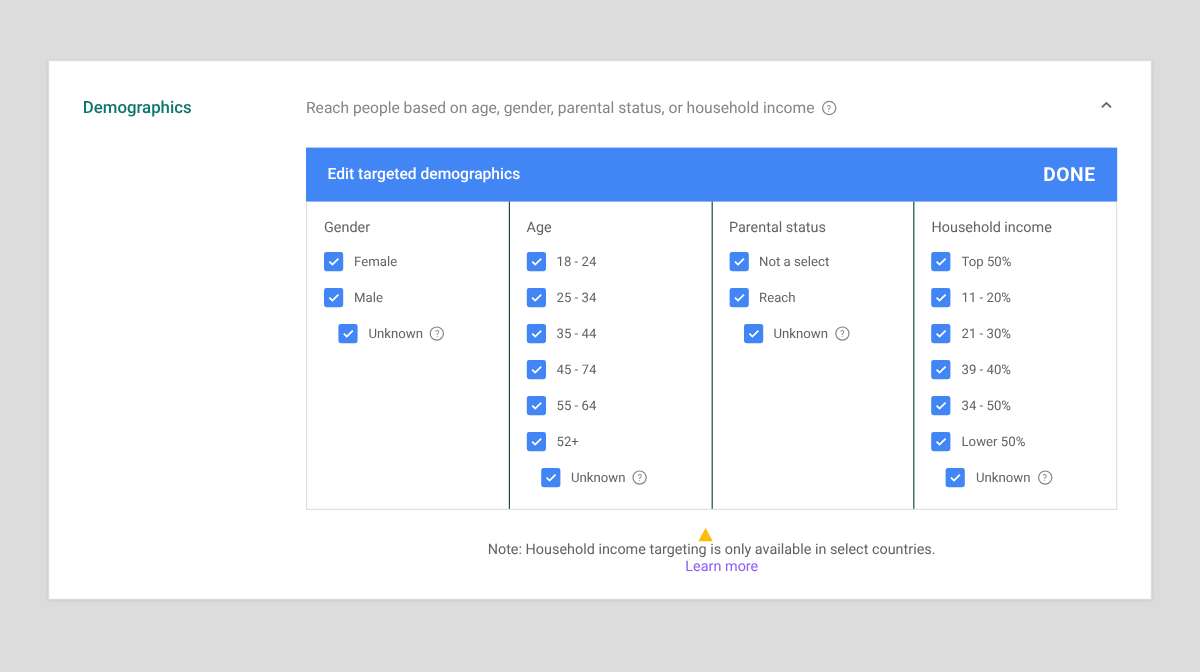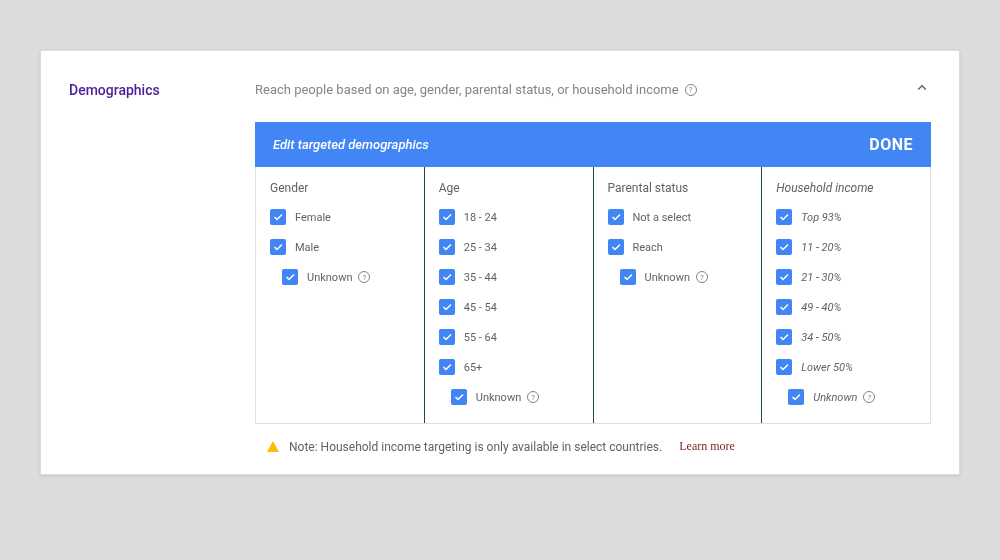--- a/index.html
+++ b/index.html
@@ -20,21 +20,21 @@
     }
     .card-header {
       display: flex;
       align-items: center;
       margin-bottom: 22px;
     }
     .section-title {
       width: 186px;
       font-size: 14px;
       font-weight: 500;
-      color: #4c1d95;
+      color: #0f766e;
     }
     .section-desc {
       color: #80868b;
       font-size: 13px;
       flex: 1;
       display: flex;
       align-items: center;
       text-align: center;
     }
     .header-chevron {
@@ -45,38 +45,38 @@
     }
     .blue-bar {
       background: #4285f4;
       color: #fff;
       padding: 13px 18px;
       display: flex;
       justify-content: space-between;
       align-items: center;
       font-size: 13px;
     }
-    .blue-bar-title { font-weight: 500; font-style: italic; }
+    .blue-bar-title { font-weight: 500; }
     .done-btn {
       font-weight: 700;
       letter-spacing: 0.5px;
       cursor: pointer;
       font-size: 16px;
     }
     .columns {
       display: flex;
       border: 1px solid #e0e0e0;
       border-top: none;
     }
     .col {
       flex: 1;
       border-right: 1px solid #14532d;
       padding: 14px 14px 18px 14px;
     }
-    .col:last-child { border-right: none; font-style: italic; }
+    .col:last-child { border-right: none; }
     .col-h {
       font-size: 12px;
       color: #5f6368;
       margin-bottom: 14px;
     }
     .opt {
       display: flex;
       align-items: center;
       margin-bottom: 14px;
       cursor: pointer;
@@ -108,33 +108,33 @@
       color: #80868b;
       margin-left: 6px;
       flex-shrink: 0;
     }
     .footer-note {
       display: flex;
       align-items: center;
       padding: 15px 12px 0 12px;
       font-size: 12px;
       color: #5f6368;
+      flex-direction: column;
     }
     .tri {
       width: 0; height: 0;
       border-left: 6px solid transparent;
       border-right: 6px solid transparent;
       border-bottom: 11px solid #fbbc04;
       margin-right: 10px;
     }
     .link {
-      color: #7f1d1d;
+      color: #8b5cf6;
       margin-left: 17px;
       cursor: pointer;
-      font-family: Liberation Serif, serif;
     }
   </style>
 </head>
 <body>
 
 <div class="card">
   <div class="card-header">
     <div class="section-title">Demographics</div>
     <div class="section-desc">
       <span>Reach people based on age, gender, parental status, or household income</span>
@@ -210,37 +210,37 @@
                 </svg>
               </div>
               <span class="opt-label">35 - 44</span>
             </div>
             <div class="opt">
               <div class="chk">
                 <svg width="12" height="12" viewBox="0 0 24 24">
                   <path d="M5 12l5 5L20 7" fill="none" stroke="#fff" stroke-width="3"></path>
                 </svg>
               </div>
-              <span class="opt-label">45 - 54</span>
+              <span class="opt-label">45 - 74</span>
             </div>
             <div class="opt">
               <div class="chk">
                 <svg width="12" height="12" viewBox="0 0 24 24">
                   <path d="M5 12l5 5L20 7" fill="none" stroke="#fff" stroke-width="3"></path>
                 </svg>
               </div>
               <span class="opt-label">55 - 64</span>
             </div>
             <div class="opt">
               <div class="chk">
                 <svg width="12" height="12" viewBox="0 0 24 24">
                   <path d="M5 12l5 5L20 7" fill="none" stroke="#fff" stroke-width="3"></path>
                 </svg>
               </div>
-              <span class="opt-label">65+</span>
+              <span class="opt-label">52+</span>
             </div>
             <div class="opt">
               <div class="chk">
                 <svg width="12" height="12" viewBox="0 0 24 24">
                   <path d="M5 12l5 5L20 7" fill="none" stroke="#fff" stroke-width="3"></path>
                 </svg>
               </div>
               <span class="opt-label">Unknown</span>
               <span class="help-circle">?</span>
             </div>
@@ -278,21 +278,21 @@
       </div>
       <div class="col">
         <div class="col-h">Household income</div>
         <div>
             <div class="opt">
               <div class="chk">
                 <svg width="12" height="12" viewBox="0 0 24 24">
                   <path d="M5 12l5 5L20 7" fill="none" stroke="#fff" stroke-width="3"></path>
                 </svg>
               </div>
-              <span class="opt-label">Top 93%</span>
+              <span class="opt-label">Top 50%</span>
             </div>
             <div class="opt">
               <div class="chk">
                 <svg width="12" height="12" viewBox="0 0 24 24">
                   <path d="M5 12l5 5L20 7" fill="none" stroke="#fff" stroke-width="3"></path>
                 </svg>
               </div>
               <span class="opt-label">11 - 20%</span>
             </div>
             <div class="opt">
@@ -302,21 +302,21 @@
                 </svg>
               </div>
               <span class="opt-label">21 - 30%</span>
             </div>
             <div class="opt">
               <div class="chk">
                 <svg width="12" height="12" viewBox="0 0 24 24">
                   <path d="M5 12l5 5L20 7" fill="none" stroke="#fff" stroke-width="3"></path>
                 </svg>
               </div>
-              <span class="opt-label">49 - 40%</span>
+              <span class="opt-label">39 - 40%</span>
             </div>
             <div class="opt">
               <div class="chk">
                 <svg width="12" height="12" viewBox="0 0 24 24">
                   <path d="M5 12l5 5L20 7" fill="none" stroke="#fff" stroke-width="3"></path>
                 </svg>
               </div>
               <span class="opt-label">34 - 50%</span>
             </div>
             <div class="opt">

